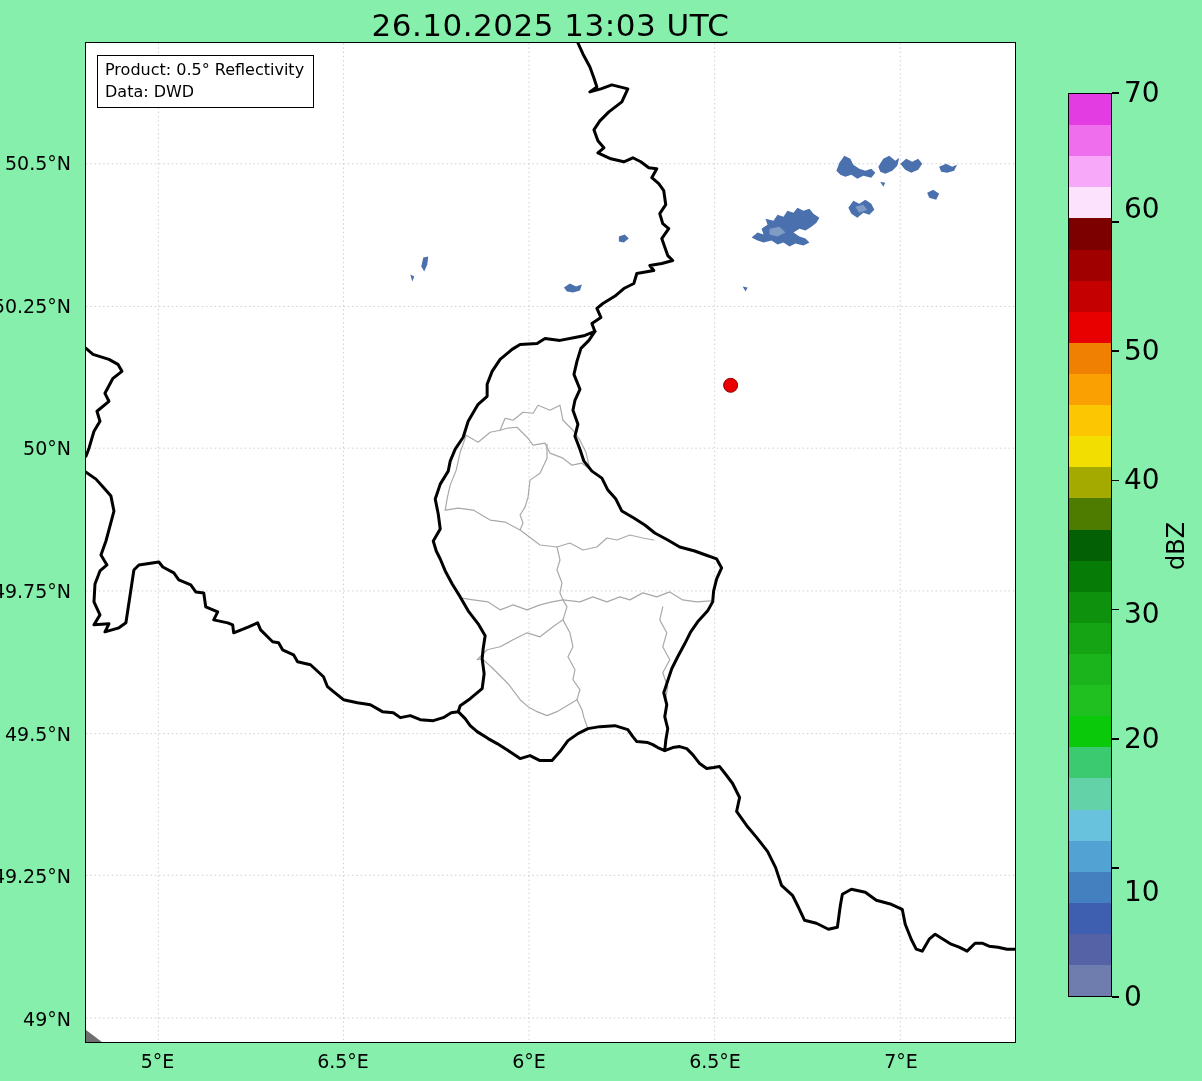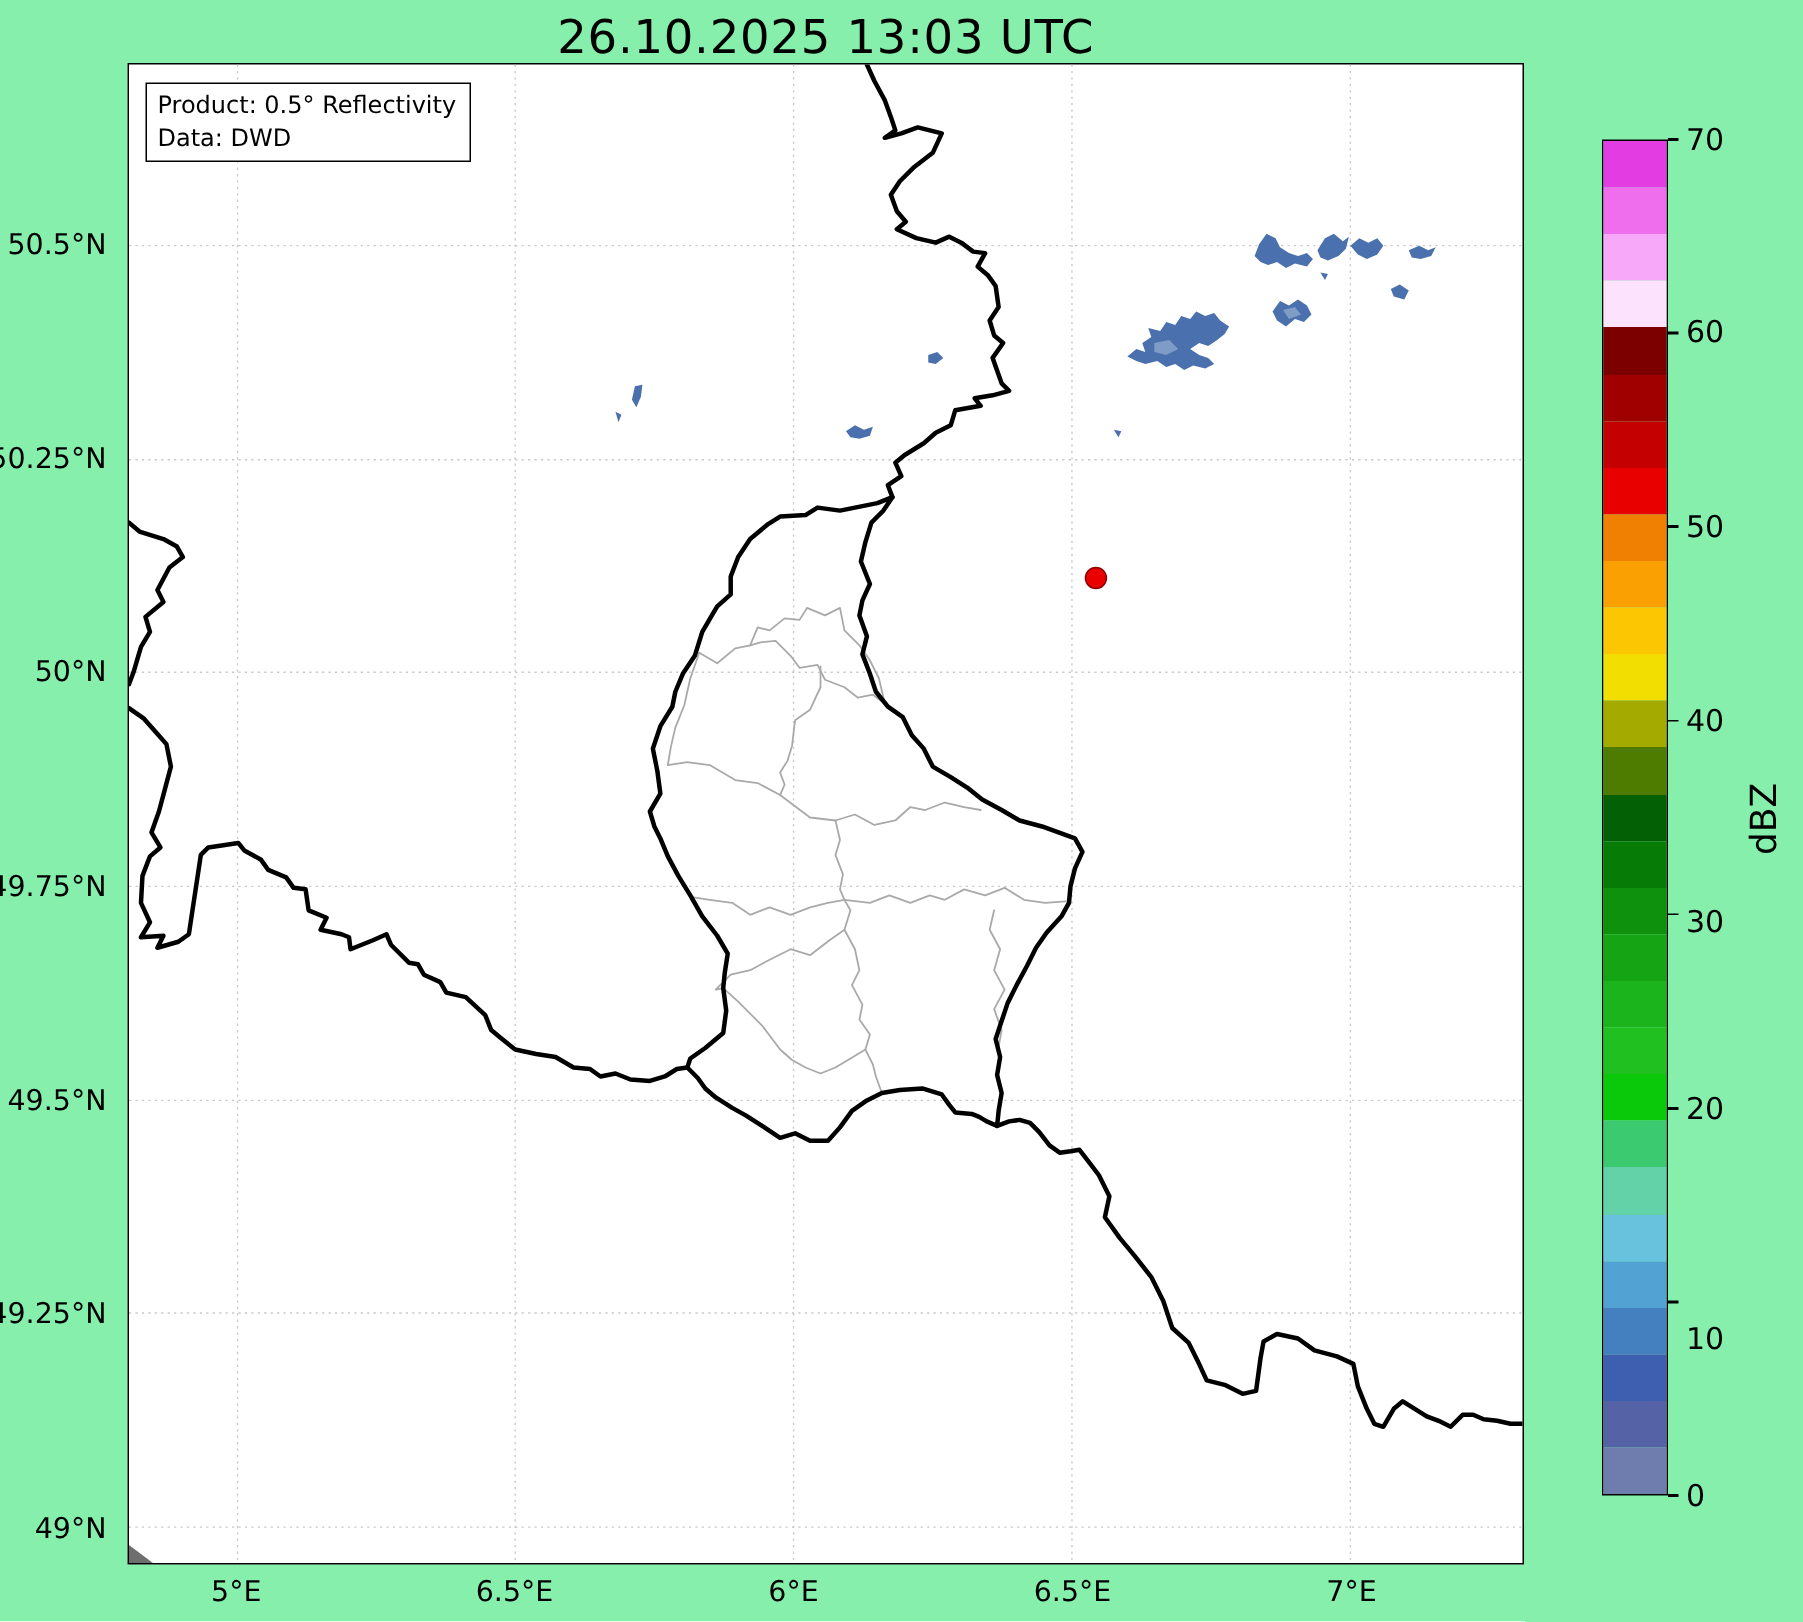--- a/index.html
+++ b/index.html
@@ -9,21 +9,21 @@
   .map{position:absolute;left:85px;top:42px;width:931px;height:1001px;border:1.6px solid #000;box-sizing:border-box;background:#fff;}
   .map svg{display:block;width:100%;height:100%;}
   .infobox{position:absolute;left:97px;top:55px;border:1.2px solid #000;background:#fff;padding:3px 9px 5px 7px;font-size:16px;line-height:1.35;z-index:5;}
   .ylabels{position:absolute;left:0;top:0;width:77px;height:1081px;}
   .ylabels .tick{position:absolute;right:6px;font-size:19px;white-space:nowrap;}
   .xlabels{position:absolute;left:0;top:1050px;width:1050px;height:28px;}
   .xlabels .tick{position:absolute;font-size:19px;transform:translateX(-50%);white-space:nowrap;}
   .cbar{position:absolute;border:1.2px solid #000;box-sizing:border-box;display:flex;flex-direction:column;}
   .cbar .seg{flex:1 1 auto;}
   .cbtick{position:absolute;background:#000;height:1.6px;width:7px;}
-  .cblabel{position:absolute;font-size:20px;line-height:26px;}
+  .cblabel{position:absolute;font-size:28px;line-height:26px;}
   .cbunit{position:absolute;font-size:24px;transform:rotate(-90deg);transform-origin:center center;white-space:nowrap;}
 </style>
 </head>
 <body>
 
 <div class="fig">
   <div class="title">26.10.2025 13:03 UTC</div>
 
   <div class="ylabels" id="ylabels">
       <div class="tick" style="top: 152px;">50.5°N</div>
@@ -135,18 +135,18 @@
       <div class="cblabel" style="left: 1124px; top: 854.857px; margin-top: 24px;">10</div>
       <div class="cbtick" style="left: 1112px; top: 737.914px;"></div>
       <div class="cblabel" style="left: 1124px; top: 725.714px;">20</div>
       <div class="cbtick" style="left: 1112px; top: 608.771px;"></div>
       <div class="cblabel" style="left: 1124px; top: 601px;">30</div>
       <div class="cbtick" style="left: 1112px; top: 479.629px;"></div>
       <div class="cblabel" style="left: 1124px; top: 467.429px;">40</div>
       <div class="cbtick" style="left: 1112px; top: 350.486px;"></div>
       <div class="cblabel" style="left: 1124px; top: 338.286px;">50</div>
       <div class="cbtick" style="left: 1112px; top: 221.343px;"></div>
-      <div class="cblabel" style="left: 1124px; top: 208px;">60</div>
+      <div class="cblabel" style="left: 1124px; top: 196px;">60</div>
       <div class="cbtick" style="left: 1112px; top: 92.2px;"></div>
       <div class="cblabel" style="left: 1124px; top: 80px;">70</div>
     </div>
   <div class="cbunit" id="cbunit" style="left: 1152px; top: 532px;">dBZ</div>
 </div>
 
 </body></html>

